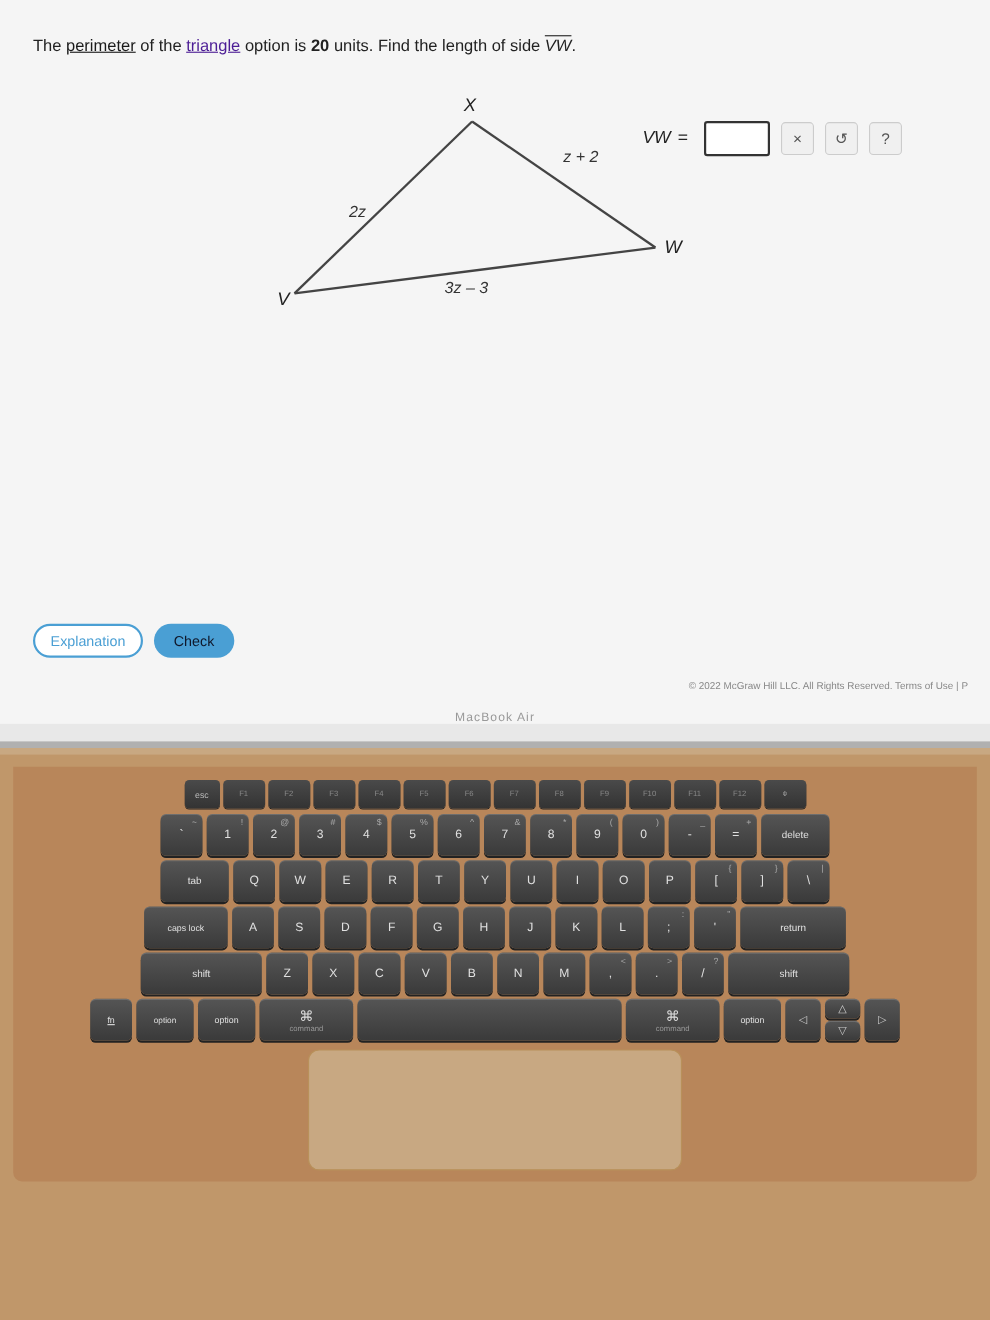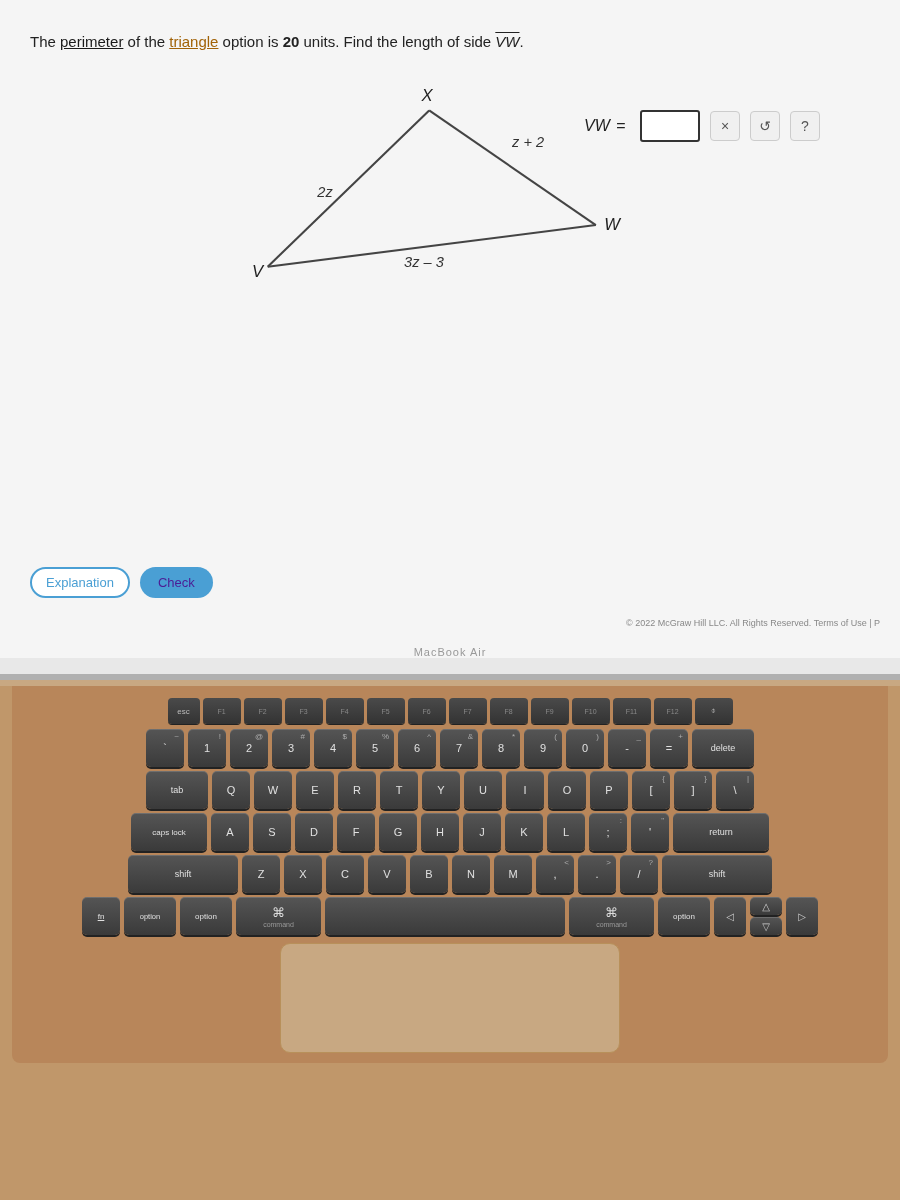--- a/index.html
+++ b/index.html
@@ -58,21 +58,21 @@
       line-height: 1.6;
     }
 
     .problem-text .perimeter {
       text-decoration: underline;
       color: #1a1a1a;
     }
 
     .problem-text .triangle-word {
       text-decoration: underline;
-      color: #a16207;
+      color: #4c1d95;
     }
 
     .write-text {
       font-size: 14px;
       color: #333;
       margin-top: 4px;
     }
 
     
     .diagram-area {
@@ -144,21 +144,21 @@
       color: #4a9fd4;
       font-size: 13px;
       cursor: pointer;
     }
 
     .btn-check {
       padding: 6px 18px;
       background: #4a9fd4;
       border: none;
       border-radius: 20px;
-      color: #4c1d95;
+      color: #0f172a;
       font-size: 13px;
       cursor: pointer;
     }
 
     
     .copyright {
       position: absolute;
       bottom: 30px;
       right: 20px;
       font-size: 9px;
@@ -181,21 +181,21 @@
       position: absolute;
       top: 686px;
       left: 0;
       right: 0;
       bottom: 0;
       background: #c0976a;
     }
 
     .keyboard-bezel {
       background: #b8865a;
-      margin: 0 auto;
+      margin: 11px auto;
       width: 876px;
       padding: 12px 10px 10px;
       border-radius: 0 0 8px 8px;
     }
 
     
     .key-row {
       display: flex;
       gap: 4px;
       margin-bottom: 4px;

